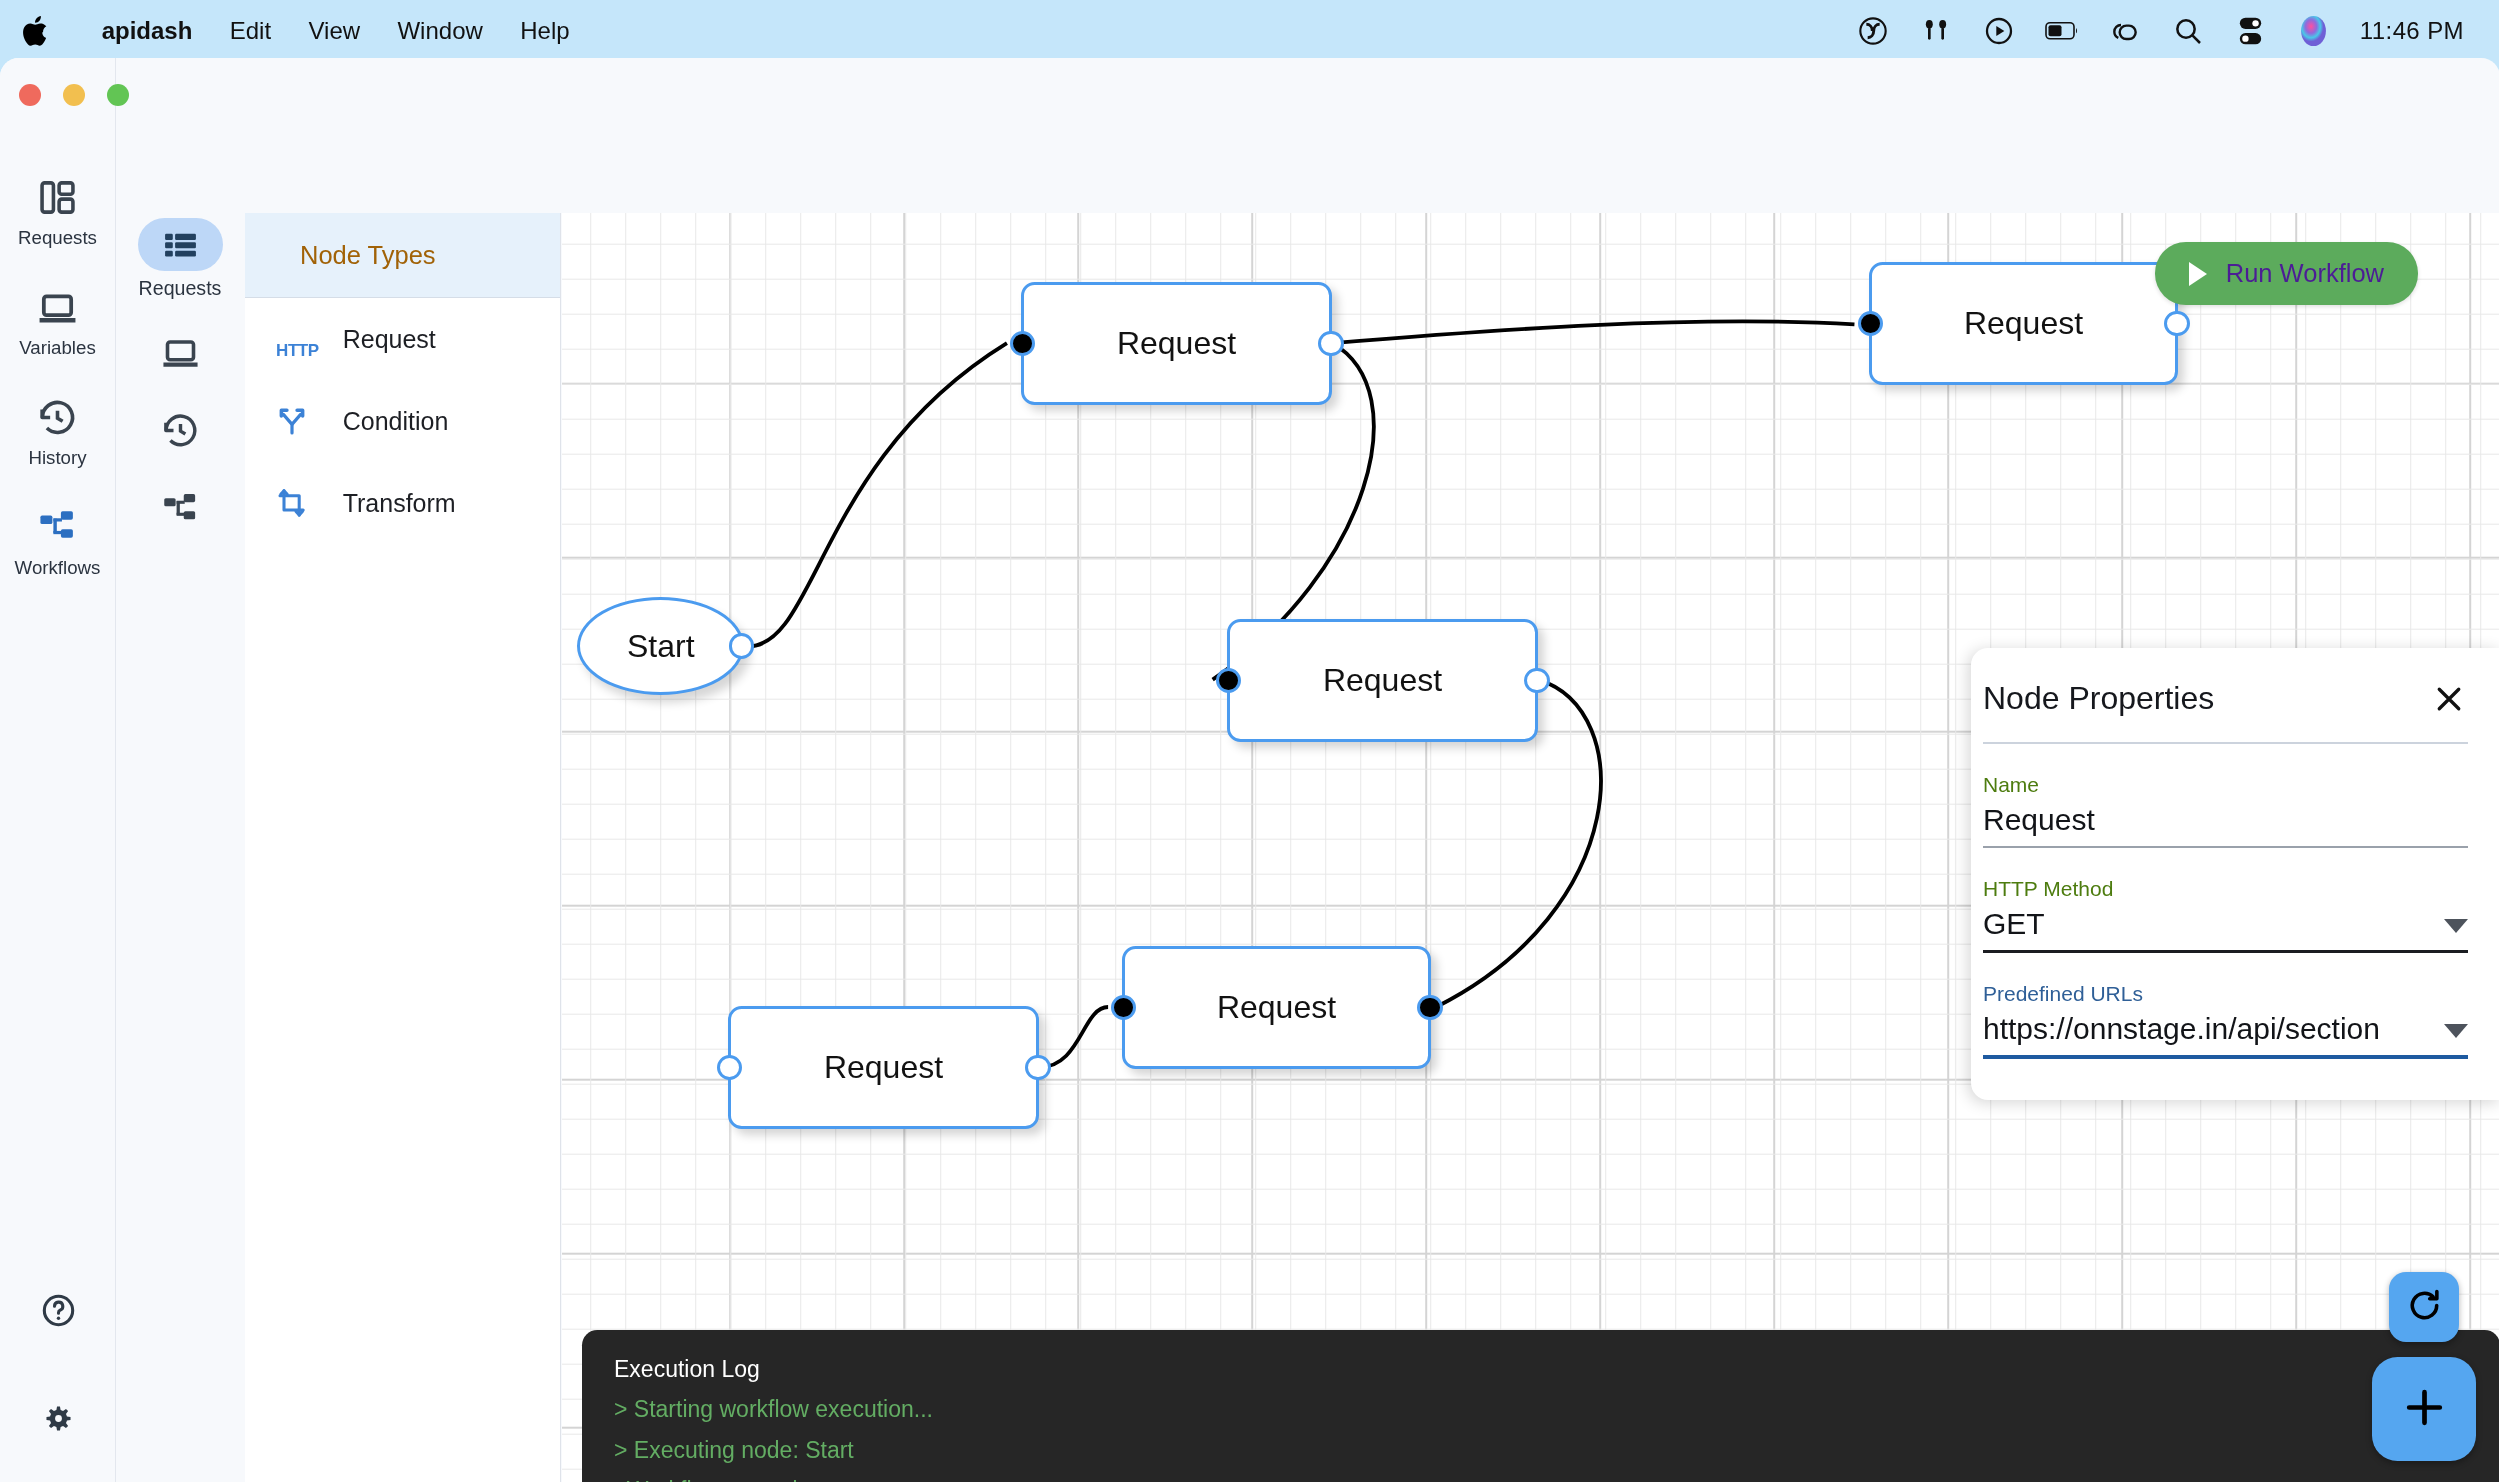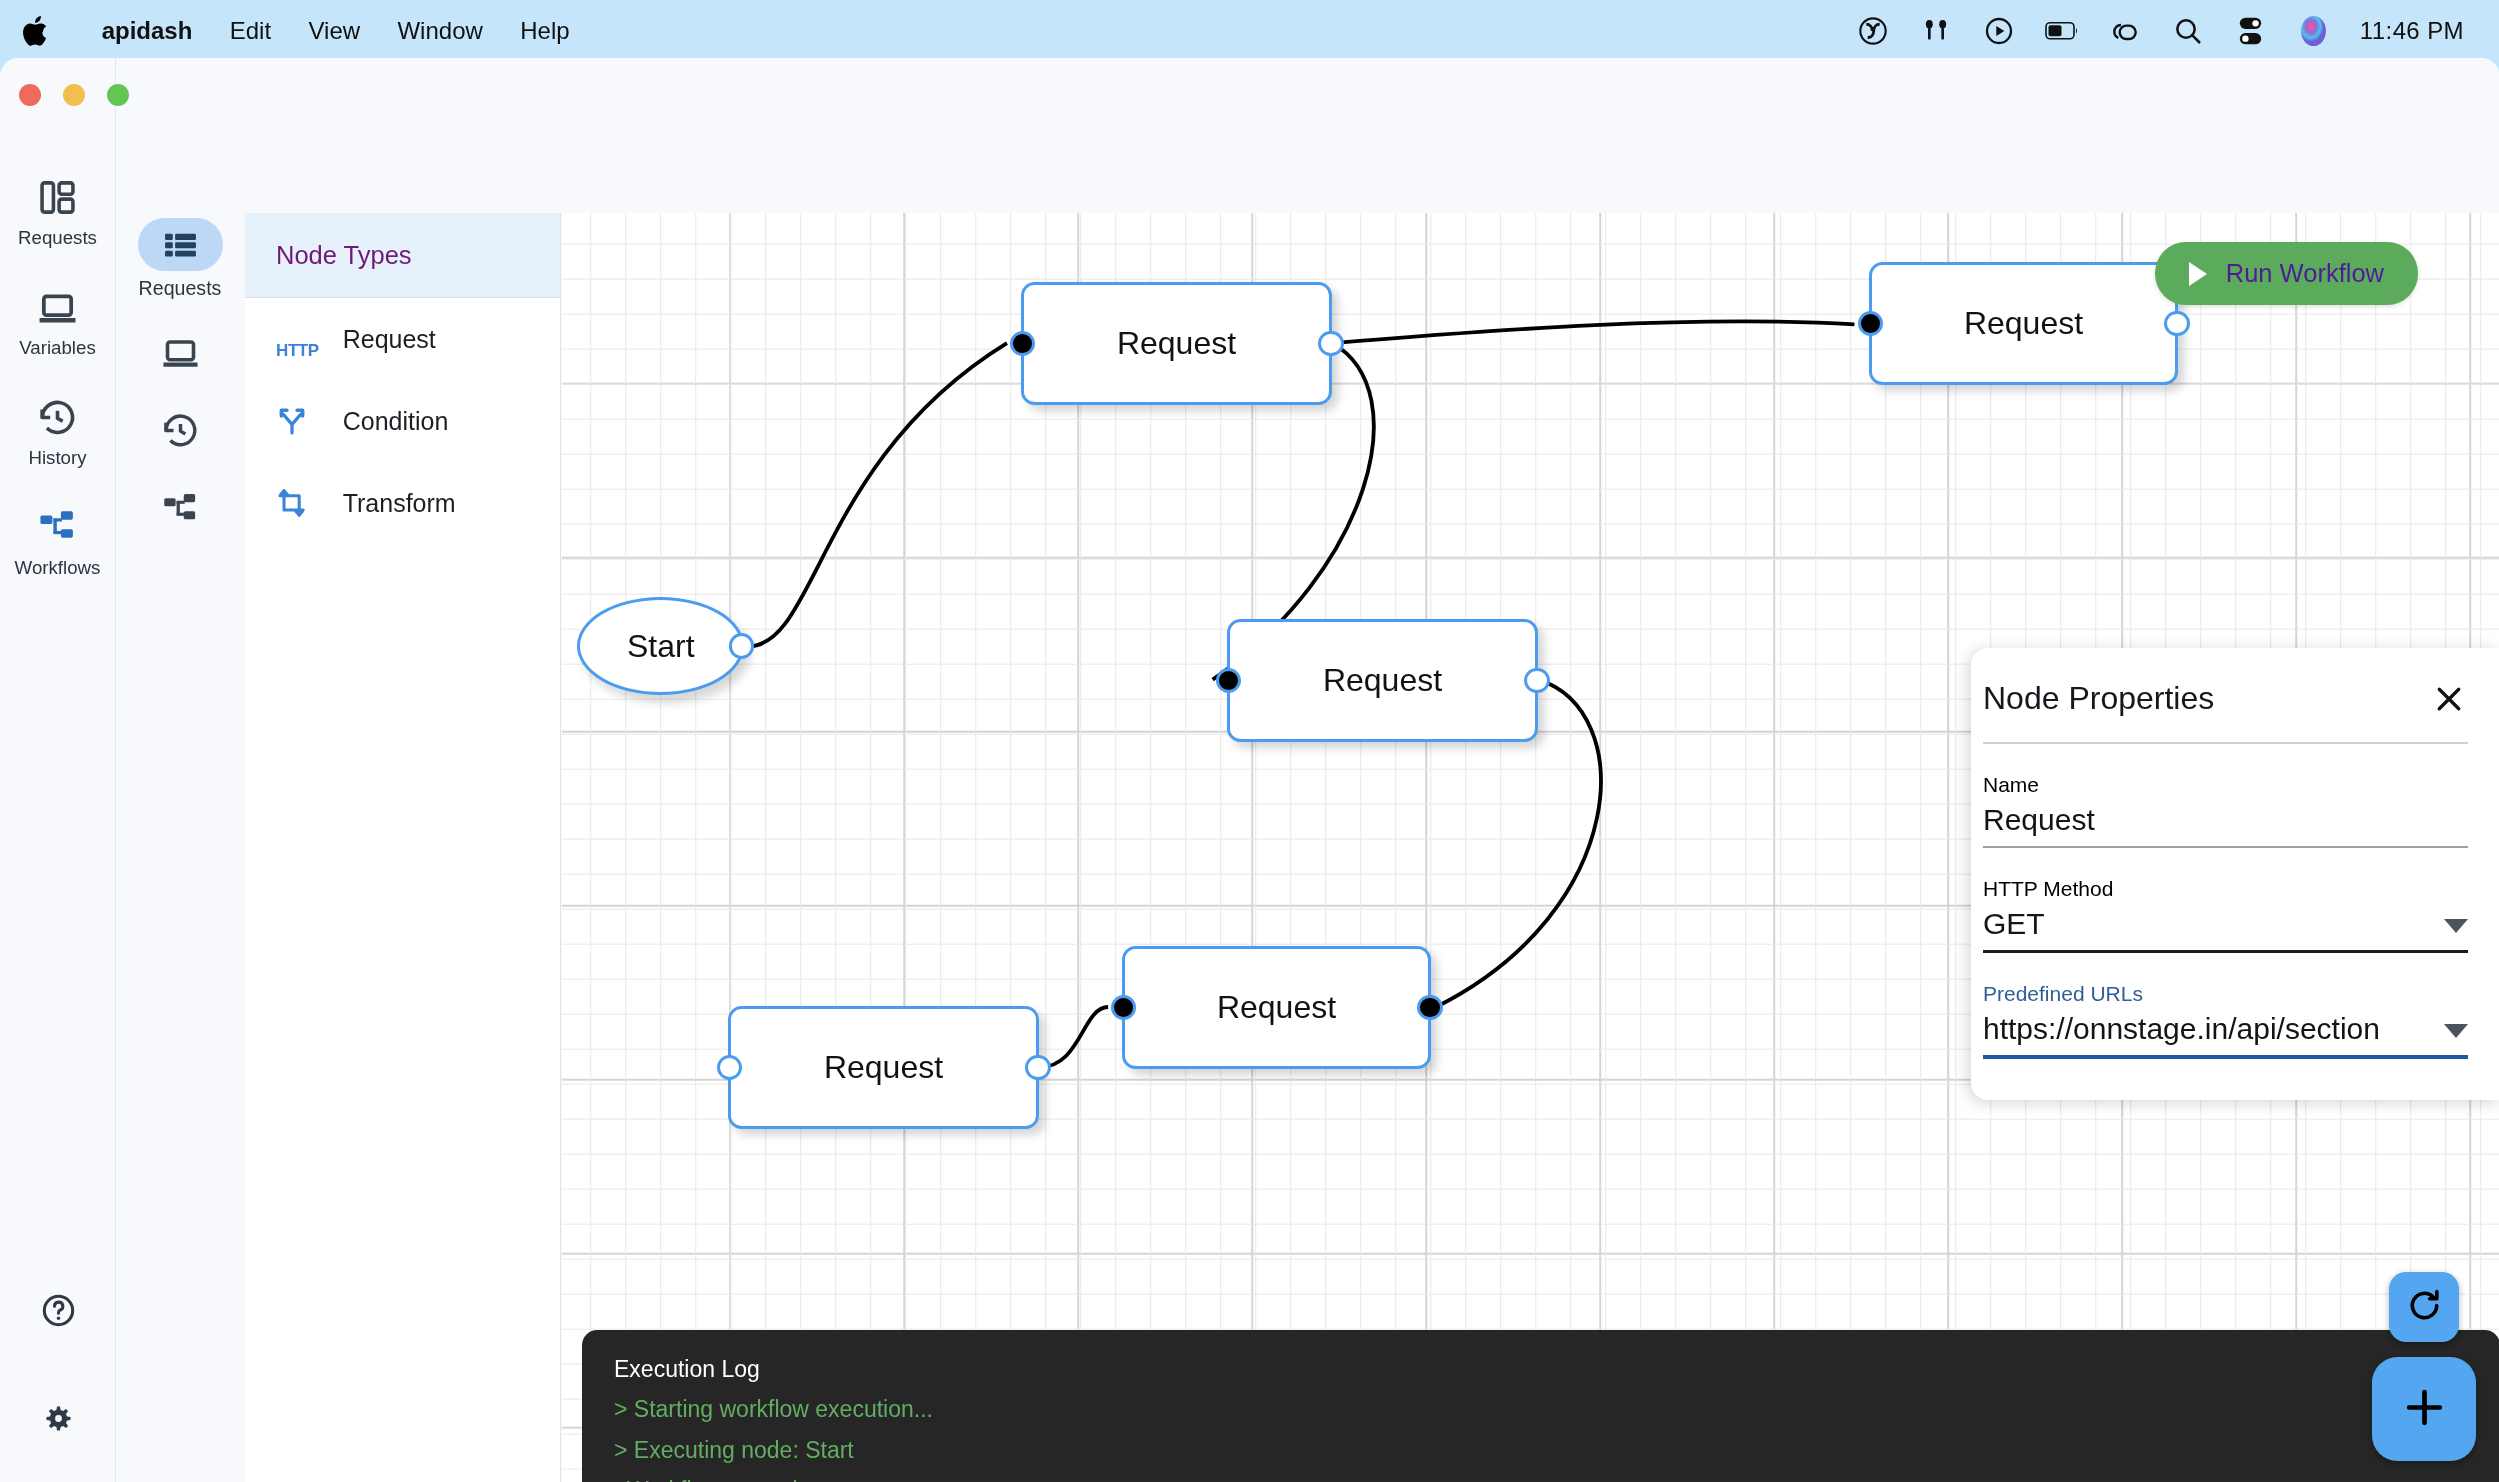--- a/index.html
+++ b/index.html
@@ -87,21 +87,21 @@
   
   #nodetypes {
     position: absolute; left: 245px; top: 155px; width: 316px; height: 1270px;
     background: #ffffff; border-right: 0.9px solid #dfe3ea;
   }
   #nodetypes-header {
     height: 85px; background: #e6f1fb;
     display: flex; align-items: center; padding-left: 31px;
     border-bottom: 0.9px solid #d5dde7;
   }
-  #nodetypes-title { font-size: 25.5px; color: #701a75; }
+  #nodetypes-title { font-size: 25.5px; color: #a16207; margin-left: 24px; }
   .nt-item {
     height: 82px; display: flex; align-items: center; padding-left: 31px;
     cursor: pointer;
   }
   .nt-icon { width: 48px; display: flex; align-items: center; justify-content: flex-start; }
   .nt-label { font-size: 25px; color: #1d1f24; margin-left: 18.7px; }
   .http-badge { font-size: 17px; font-weight: bold; color: #3c82d6; letter-spacing: -0.4px; margin-top: 24px; }
 
   
   #canvas {
@@ -161,21 +161,21 @@
     position: absolute; right: 0; top: 590px; width: 529px;
     background: #ffffff; border-radius: 17px 0 0 17px;
     box-shadow: -2.6px 2.6px 15.3px rgba(0,0,0,0.16);
     padding: 31px 32px 41px 12px; z-index: 30;
   }
   #props-head { display: flex; align-items: center; }
   #props-title { font-size: 32px; color: #16181d; }
   #props-close { margin-left: auto; width: 39px; height: 39px; cursor: pointer; display:flex; align-items:center; justify-content:center; }
   #props-rule { height: 1.7px; background: #ccd3dd; margin-top: 24px; }
   .field { margin-top: 29px; }
-  .field-label { font-size: 21px; color: #000000; }
+  .field-label { font-size: 21px; color: #4d7c0f; }
   .field-label.accent { color: #2f5f97; }
   .field-row { display: flex; align-items: flex-end; margin-top: 6.8px; padding-bottom: 8.5px; }
   .field-value { font-size: 30px; color: #121418; white-space: nowrap; }
   .field-underline { height: 1.7px; background: #9aa1ab; }
   .field-underline.dark { height: 2.6px; background: #1b1d21; }
   .field-underline.blue { height: 4.3px; background: #1e5aa0; }
   .caret {
     margin-left: auto;
     width: 0; height: 0;
     border-left: 12.8px solid transparent;

